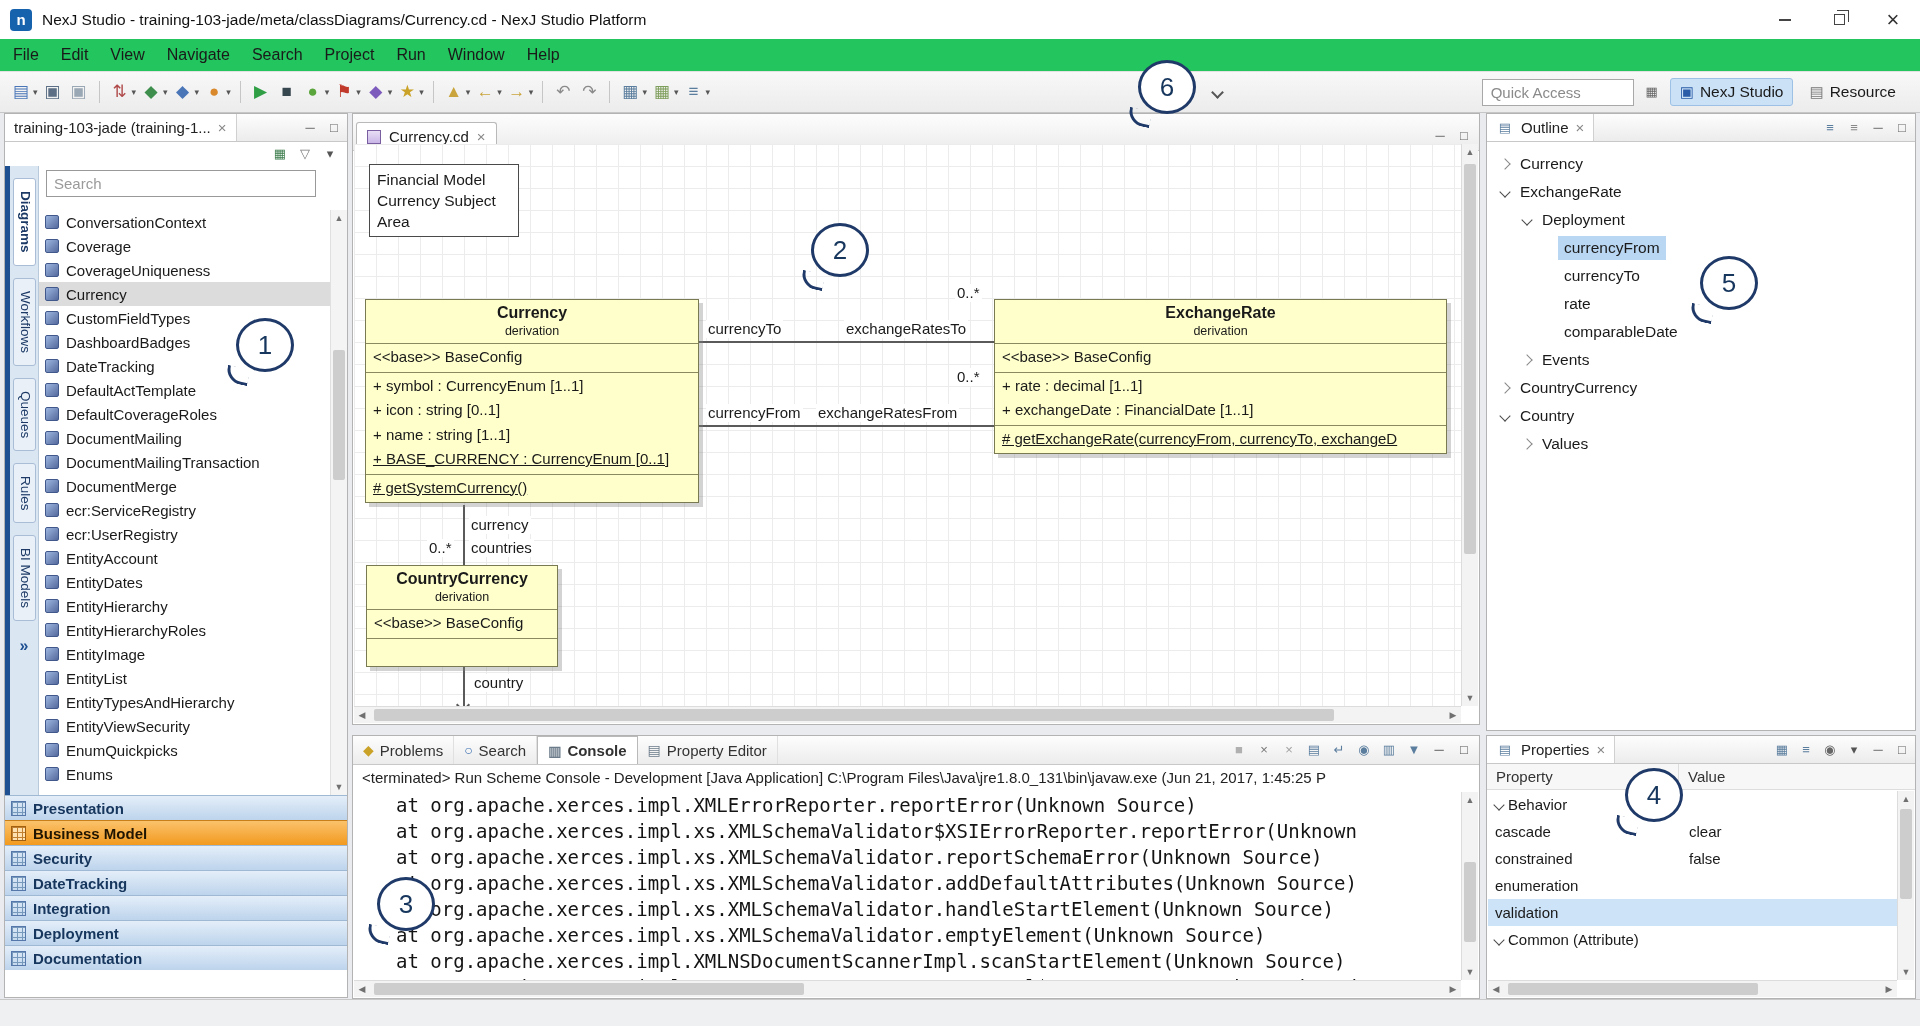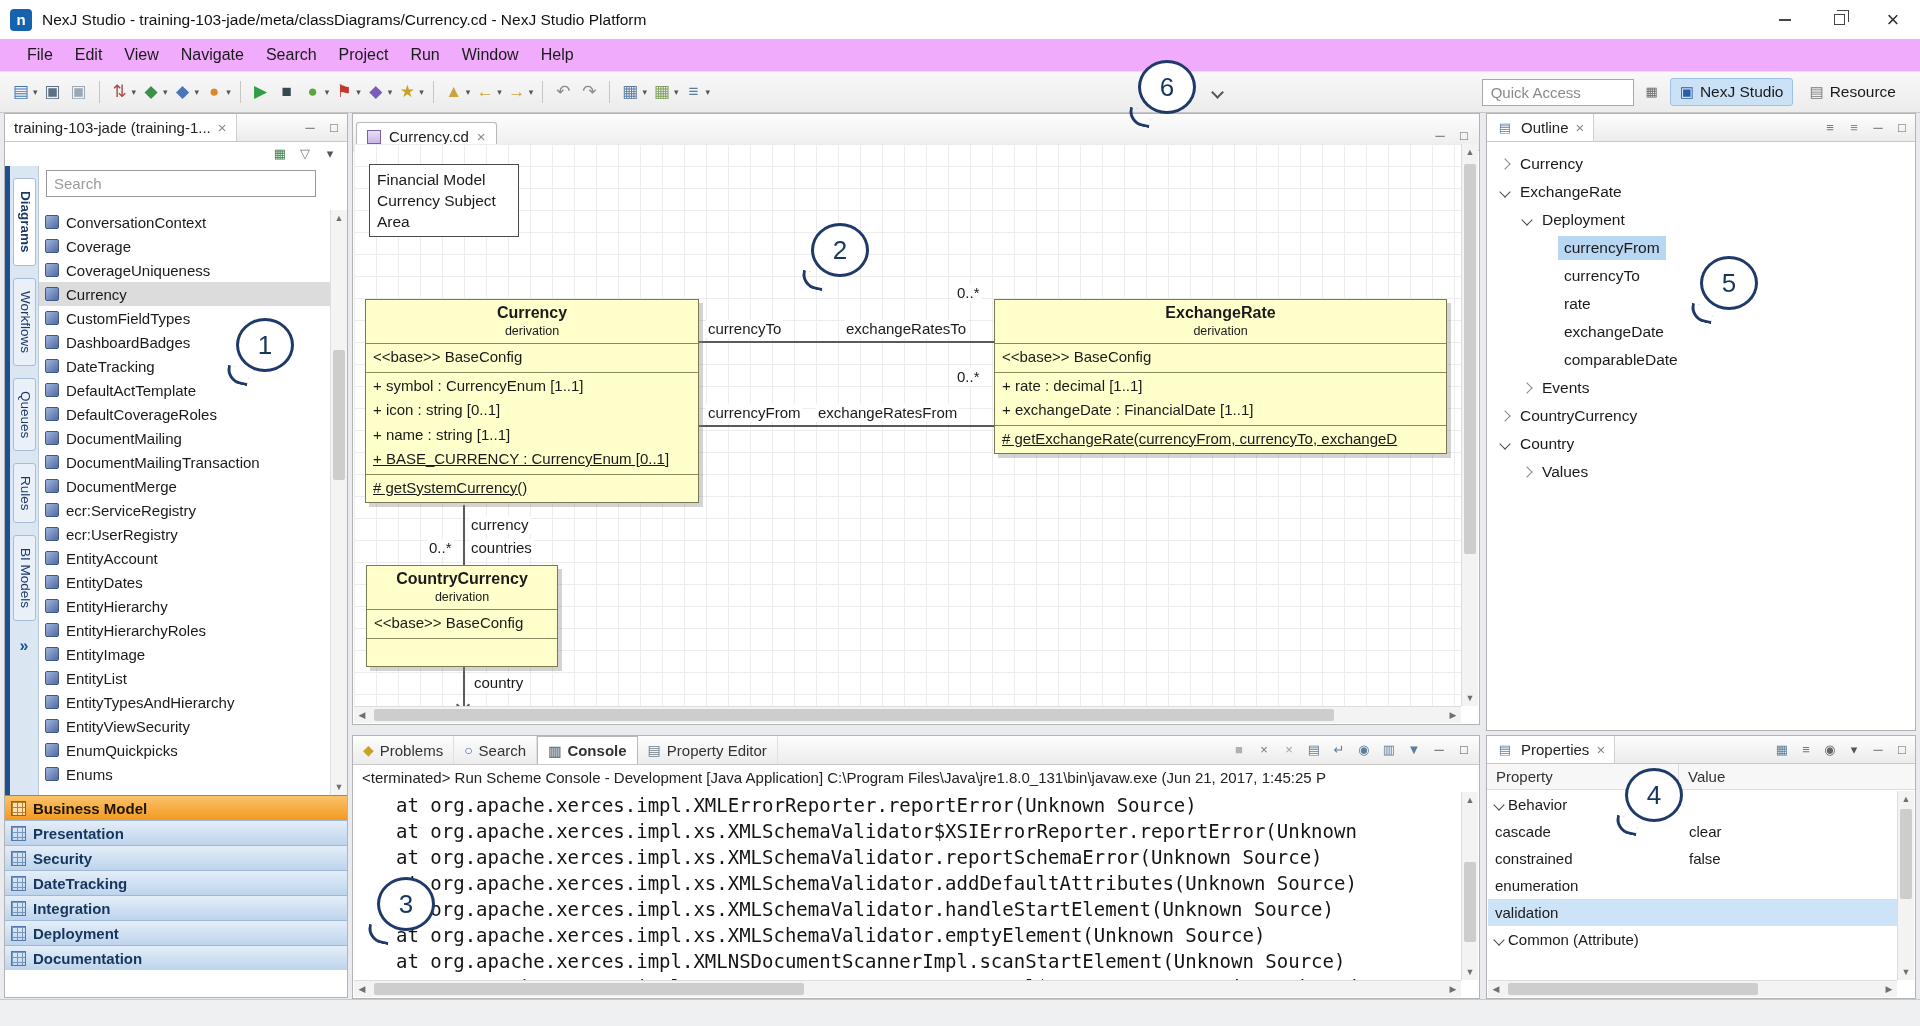--- a/index.html
+++ b/index.html
@@ -11,21 +11,21 @@
   .logo { width:22px; height:22px; background:#1662ad; color:#fff; border-radius:4px; display:flex; align-items:center; justify-content:center; font-weight:bold; font-size:15px; flex:none; }
   .title-text { margin-left:10px; font-size:15.5px; color:#111; white-space:nowrap; }
   .win-controls { margin-left:auto; display:flex; height:100%; }
   .win-btn { width:54px; display:flex; align-items:center; justify-content:center; }
   .ic-min { width:12px; border-top:2px solid #444; }
   .ic-restore { width:11px; height:11px; border:1.5px solid #444; position:relative; background:#fff; }
   .ic-restore::before { content:""; position:absolute; left:2px; top:-5px; width:11px; height:11px; border:1.5px solid #444; border-bottom:none; border-left:none; }
   .ic-close::before { content:"×"; font-size:22px; color:#333; line-height:1; }
 
   
-  .menubar { position:absolute; left:0; top:39px; width:100%; height:32px; background:#f0abfc; display:flex; align-items:center; padding-left:16px; font-size:16px; }
+  .menubar { position:absolute; left:0; top:39px; width:100%; height:32px; background:#22c55e; display:flex; align-items:center; padding-left:2px; font-size:16px; }
   .menu-item { padding:4px 11px; cursor:default; }
 
   
   .toolbar { position:absolute; left:0; top:71px; width:100%; height:42px; background:linear-gradient(#f8f8f8,#ececec); border-top:1px solid #e2e2e2; border-bottom:1px solid #c6c6c6; display:flex; align-items:center; padding:0 8px; }
   .tbi { display:flex; align-items:center; margin:0 2px; }
   .tbi .g { font-size:17px; width:22px; text-align:center; line-height:22px; }
   .tbi .ddarrow { display:none; font-size:9px; color:#555; margin-left:1px; }
   .tbi.dd .ddarrow { display:inline; }
   .tbi.sep { width:1px; height:22px; background:#c6c6c6; margin:0 7px; }
   .chev-down { width:9px; height:9px; border-right:2px solid #555; border-bottom:2px solid #555; transform:rotate(45deg); display:inline-block; }
@@ -509,28 +509,28 @@
         <span>Enums</span>
       </div>
     </div>
   <div class="x-scroll vsb">
     <span class="sb-btn up"></span>
     <span class="sb-btn down"></span>
     <span class="sb-thumb" style="top:140px;height:130px;"></span>
   </div>
   <div class="x-layers">
 
+      <div class="layer">
+        <span class="layer-icon"></span>
+        <span>Presentation</span>
+      </div>
+
       <div class="layer active">
         <span class="layer-icon"></span>
         <span>Business Model</span>
-      </div>
-
-      <div class="layer">
-        <span class="layer-icon"></span>
-        <span>Presentation</span>
       </div>
 
       <div class="layer">
         <span class="layer-icon"></span>
         <span>Security</span>
       </div>
 
       <div class="layer">
         <span class="layer-icon"></span>
         <span>DateTracking</span>
@@ -770,24 +770,20 @@
       <div class="o-row" style="padding-left: 52px;">
         <span class="chevbox"></span>
         <span class="olabel">currencyTo</span>
       </div>
 
       <div class="o-row" style="padding-left: 52px;">
         <span class="chevbox"></span>
         <span class="olabel">rate</span>
       </div>
 
-      <div class="o-row" style="padding-left: 52px;">
-        <span class="chevbox"></span>
-        <span class="olabel">exchangeDate</span>
-      </div>
 
       <div class="o-row" style="padding-left: 52px;">
         <span class="chevbox"></span>
         <span class="olabel">comparableDate</span>
       </div>
 
       <div class="o-row collapsed" style="padding-left: 30px;">
         <span class="chevbox">
           <span class="chev"></span>
         </span>

